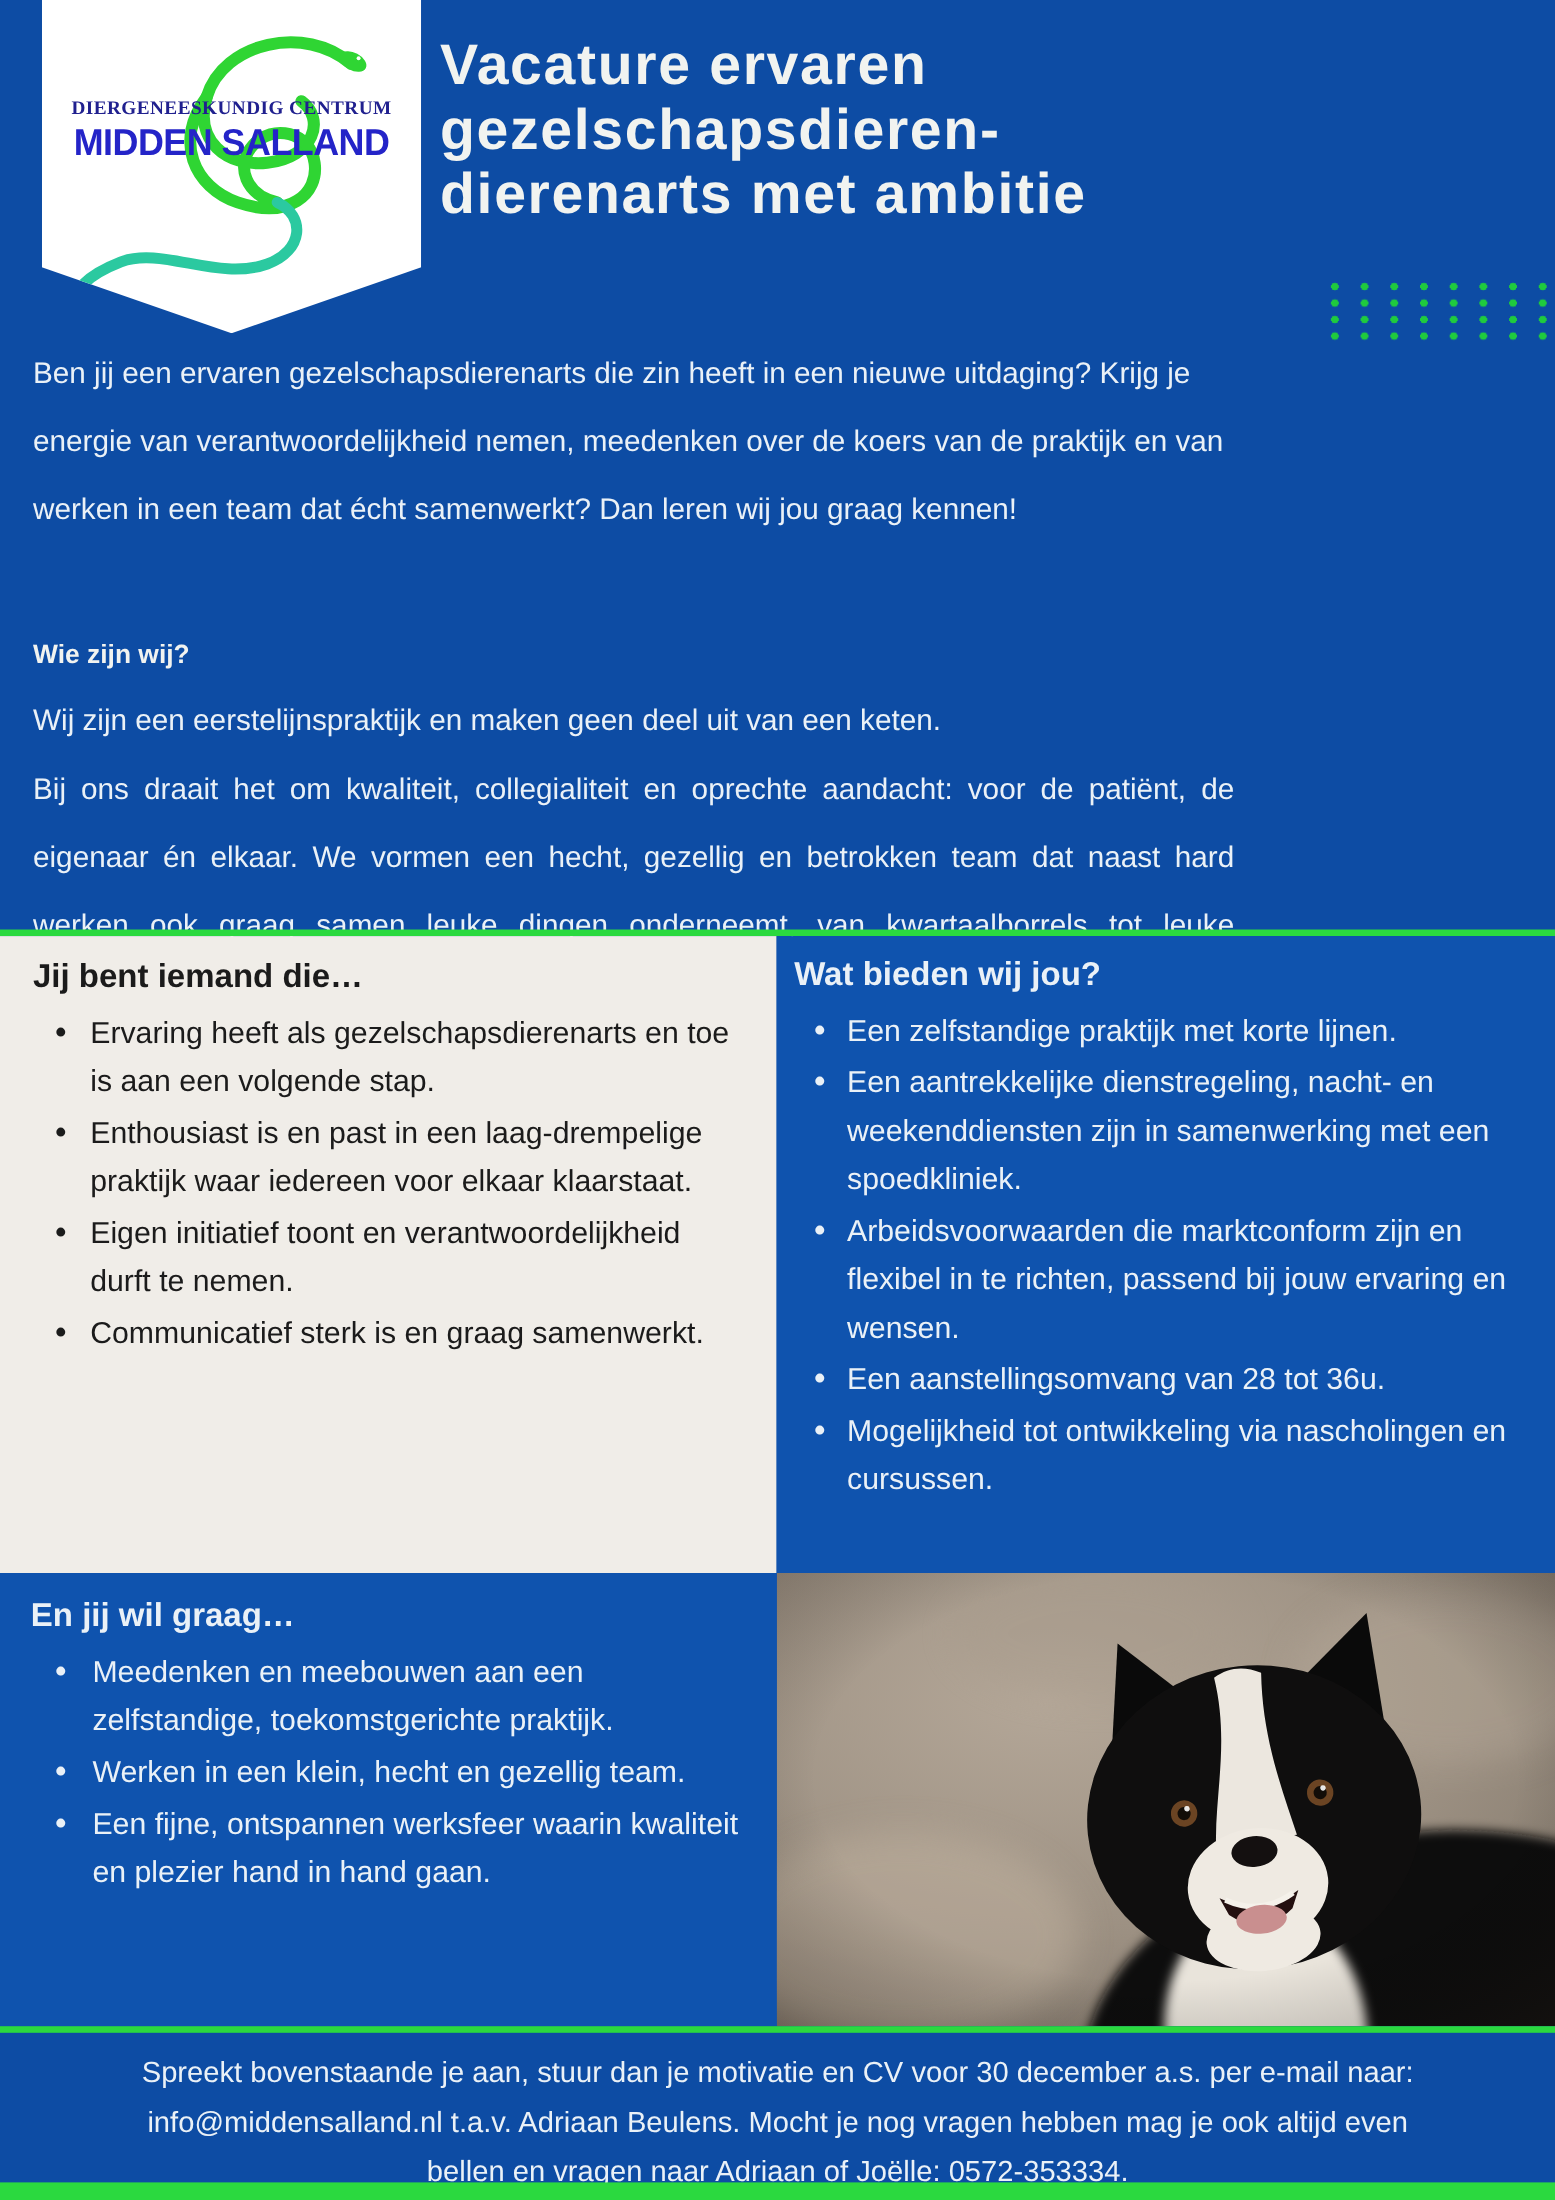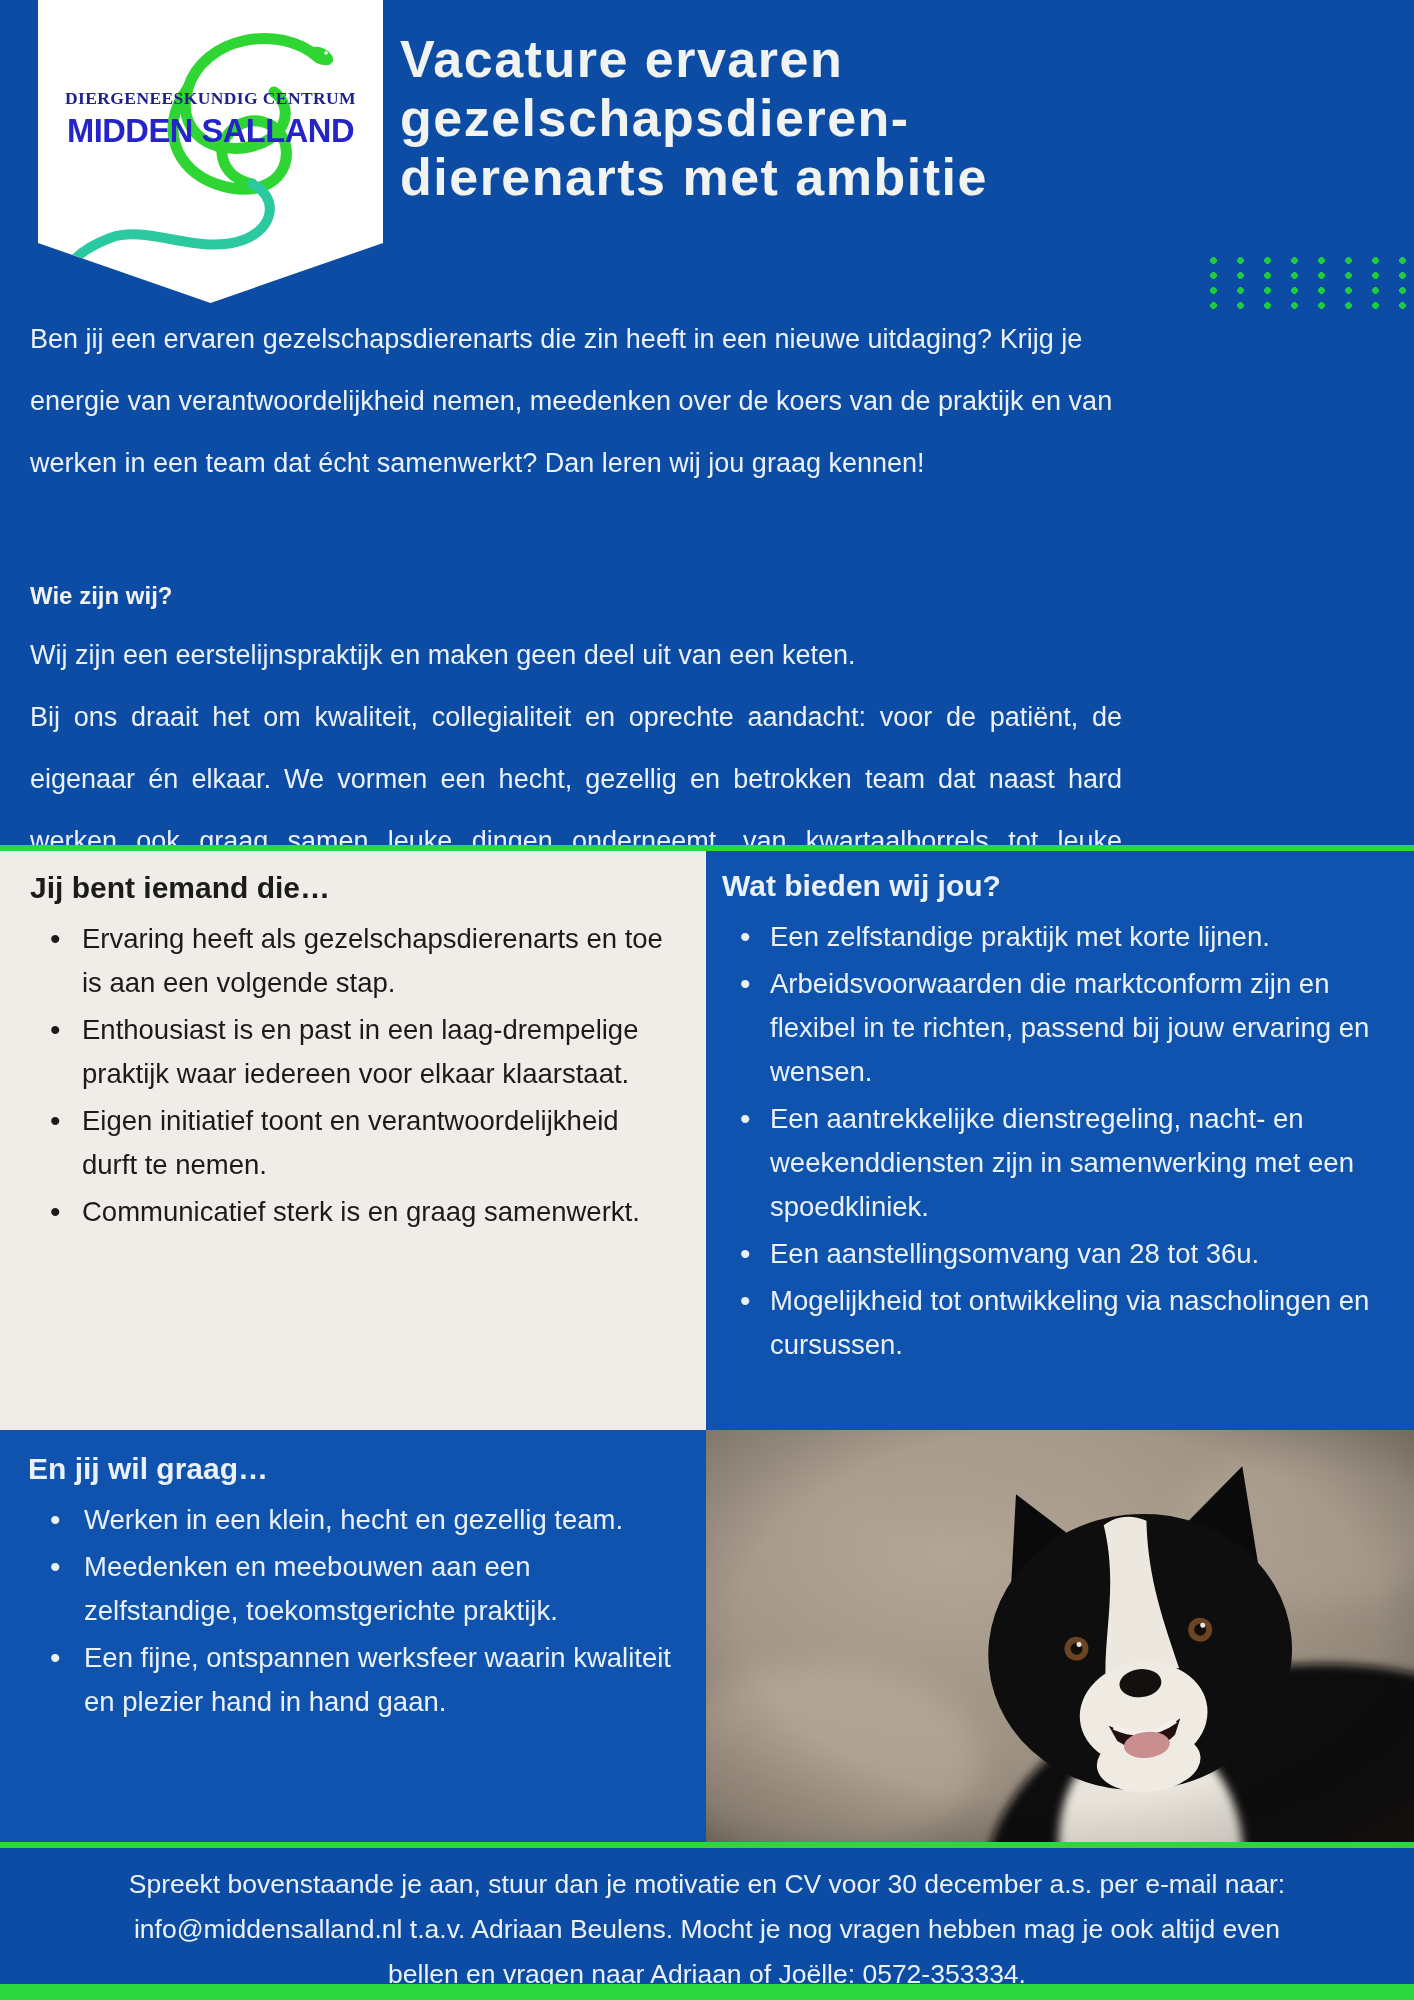--- a/index.html
+++ b/index.html
@@ -119,34 +119,34 @@
         <li>Ervaring heeft als gezelschapsdierenarts en toe is aan een volgende stap.</li>
         <li>Enthousiast is en past in een laag-drempelige praktijk waar iedereen voor elkaar klaarstaat.</li>
         <li>Eigen initiatief toont en verantwoordelijkheid durft te nemen.</li>
         <li>Communicatief sterk is en graag samenwerkt.</li>
       </ul>
     </div>
     <div class="col col-blue">
       <h3>Wat bieden wij jou?</h3>
       <ul>
         <li>Een zelfstandige praktijk met korte lijnen.</li>
+        <li>Een aantrekkelijke dienstregeling, nacht- en weekenddiensten zijn in samenwerking met een spoedkliniek.</li>
         <li>Arbeidsvoorwaarden die marktconform zijn en flexibel in te richten, passend bij jouw ervaring en wensen.</li>
-        <li>Een aantrekkelijke dienstregeling, nacht- en weekenddiensten zijn in samenwerking met een spoedkliniek.</li>
         <li>Een aanstellingsomvang van 28 tot 36u.</li>
         <li>Mogelijkheid tot ontwikkeling via nascholingen en cursussen.</li>
       </ul>
     </div>
   </section>
 
   <section class="row-b">
     <div class="col col-blue2">
       <h3>En jij wil graag…</h3>
       <ul>
+        <li>Meedenken en meebouwen aan een zelfstandige, toekomstgerichte praktijk.</li>
         <li>Werken in een klein, hecht en gezellig team.</li>
-        <li>Meedenken en meebouwen aan een zelfstandige, toekomstgerichte praktijk.</li>
         <li>Een fijne, ontspannen werksfeer waarin kwaliteit en plezier hand in hand gaan.</li>
       </ul>
     </div>
     <div class="photo">
       <svg viewBox="0 0 708 412" width="708" height="412" preserveAspectRatio="xMidYMid slice" aria-hidden="true">
         <defs>
           <radialGradient id="floor" cx="35%" cy="28%" r="95%">
             <stop offset="0" stop-color="#b4a798"></stop>
             <stop offset="0.55" stop-color="#9c9082"></stop>
             <stop offset="1" stop-color="#7d7367"></stop>

